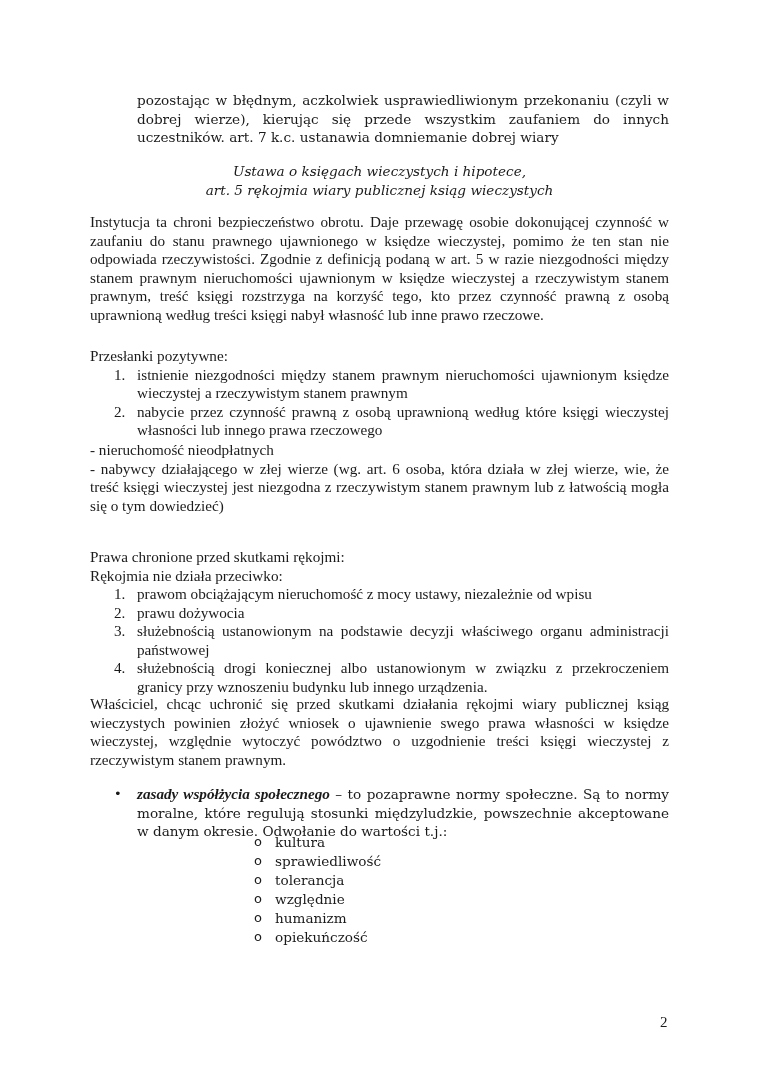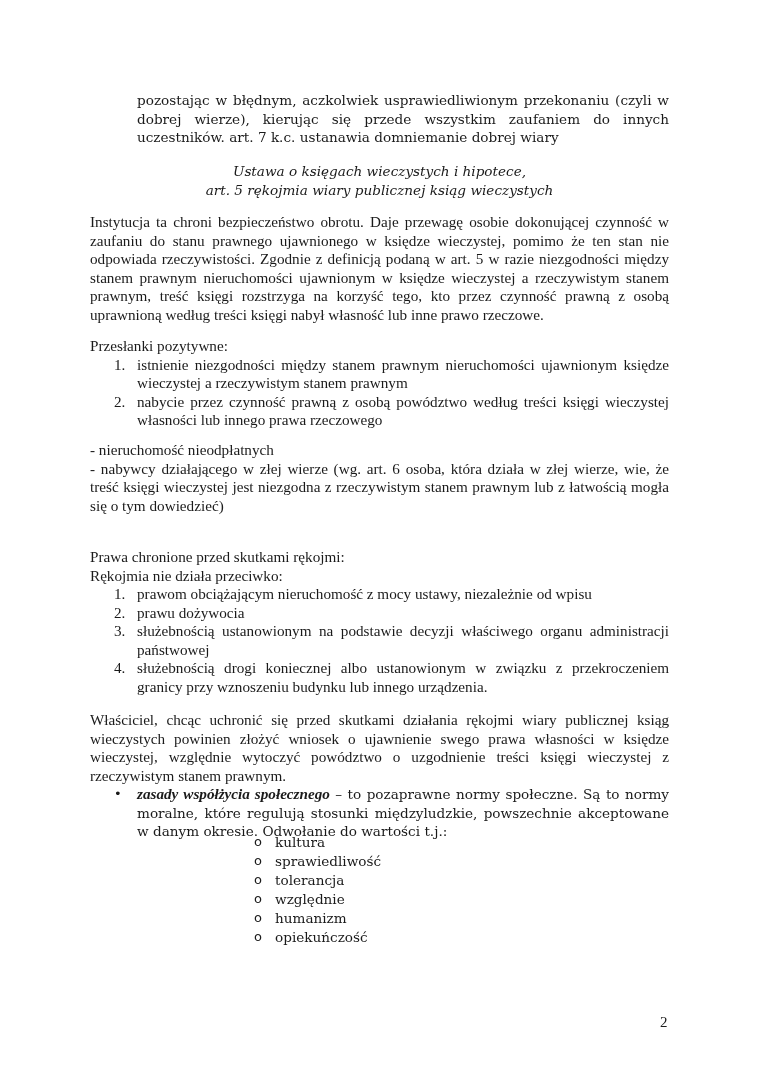--- a/index.html
+++ b/index.html
@@ -35,29 +35,29 @@
 
   <p class="indented just alt" style="top:91px;">pozostając w błędnym, aczkolwiek usprawiedliwionym przekonaniu (czyli w dobrej wierze), kierując się przede wszystkim zaufaniem do innych uczestników. art. 7 k.c. ustanawia domniemanie dobrej wiary</p>
 
   <div class="block italic alt" style="top:162px;">
     <span class="line">Ustawa o księgach wieczystych i hipotece,</span>
     <span class="line">art. 5 rękojmia wiary publicznej ksiąg wieczystych</span>
   </div>
 
   <p class="block just" style="top:213px;">Instytucja ta chroni bezpieczeństwo obrotu. Daje przewagę osobie dokonującej czynność w zaufaniu do stanu prawnego ujawnionego w księdze wieczystej, pomimo że ten stan nie odpowiada rzeczywistości. Zgodnie z definicją podaną w art. 5 w razie niezgodności między stanem prawnym nieruchomości ujawnionym w księdze wieczystej a rzeczywistym stanem prawnym, treść księgi rozstrzyga na korzyść tego, kto przez czynność prawną z osobą uprawnioną według treści księgi nabył własność lub inne prawo rzeczowe.</p>
 
-  <div class="block" style="top:337px;">
+  <div class="block" style="top:347px;">
     <p>Przesłanki pozytywne:</p>
     <div class="num-item just">
       <span class="num">1.</span>
       <span>istnienie niezgodności między stanem prawnym nieruchomości ujawnionym księdze wieczystej a rzeczywistym stanem prawnym</span>
     </div>
     <div class="num-item just">
       <span class="num">2.</span>
-      <span>nabycie przez czynność prawną z osobą powództwo według treści księgi wieczystej własności lub innego prawa rzeczowego</span>
+      <span>nabycie przez czynność prawną z osobą uprawnioną według które księgi wieczystej własności lub innego prawa rzeczowego</span>
     </div>
   </div>
 
   <div class="block" style="top:441px;">
     <p>- nieruchomość nieodpłatnych</p>
     <p class="just">- nabywcy działającego w złej wierze (wg. art. 6 osoba, która działa w złej wierze, wie, że treść księgi wieczystej jest niezgodna z rzeczywistym stanem prawnym lub z łatwością mogła się o tym dowiedzieć)</p>
   </div>
 
   <div class="block" style="top:548px;">
     <p>Prawa chronione przed skutkami rękojmi:</p>
@@ -73,21 +73,21 @@
     <div class="num-item just">
       <span class="num">3.</span>
       <span>służebnością ustanowionym na podstawie decyzji właściwego organu administracji państwowej</span>
     </div>
     <div class="num-item just">
       <span class="num">4.</span>
       <span>służebnością drogi koniecznej albo ustanowionym w związku z przekroczeniem granicy przy wznoszeniu budynku lub innego urządzenia.</span>
     </div>
   </div>
 
-  <p class="block just" style="top:711px;">Właściciel, chcąc uchronić się przed skutkami działania rękojmi wiary publicznej ksiąg wieczystych powinien złożyć wniosek o ujawnienie swego prawa własności w księdze wieczystej, względnie wytoczyć powództwo o uzgodnienie treści księgi wieczystej z rzeczywistym stanem prawnym.</p>
+  <p class="block just" style="top:695px;">Właściciel, chcąc uchronić się przed skutkami działania rękojmi wiary publicznej ksiąg wieczystych powinien złożyć wniosek o ujawnienie swego prawa własności w księdze wieczystej, względnie wytoczyć powództwo o uzgodnienie treści księgi wieczystej z rzeczywistym stanem prawnym.</p>
 
   <div class="block" style="top:785px;">
     <div class="bullet-item just">
       <span class="bullet">•</span>
       <span class="bold-italic">zasady współżycia społecznego</span><span class="alt"> – to pozaprawne normy społeczne. Są to normy moralne, które regulują stosunki międzyludzkie, powszechnie akceptowane w danym okresie. Odwołanie do wartości t.j.:</span>
     </div>
   </div>
 
   <div class="sub-list alt" style="top:833px;">
     <div class="sub-item">

